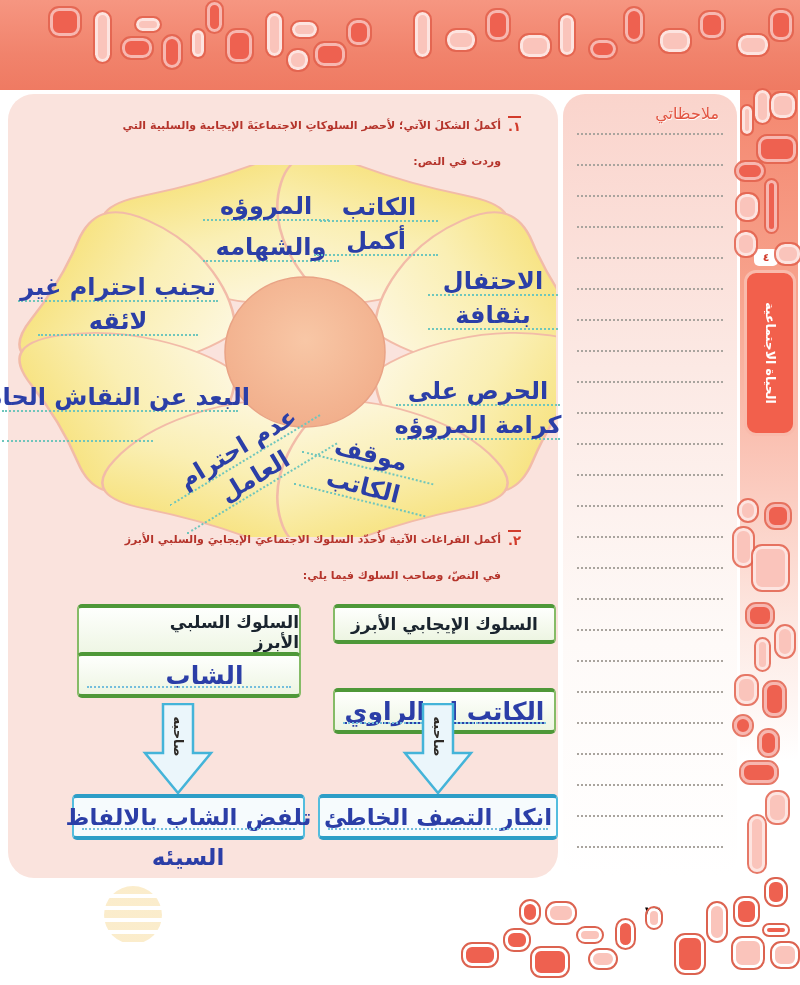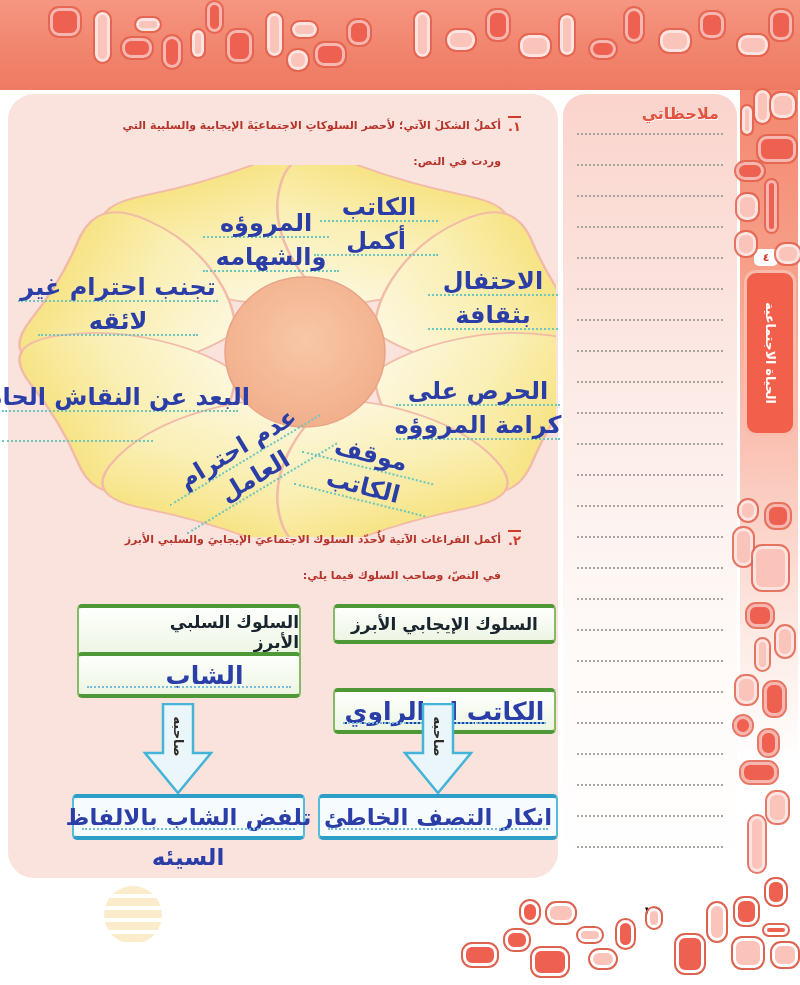--- a/index.html
+++ b/index.html
@@ -49,21 +49,21 @@
   .dotline { position:absolute; left:8px; right:8px; bottom:6px; border-bottom:2px dotted #74BEDC; }
   .overflow-word { position:absolute; color:#2B3EA7; font-weight:bold; font-size:23px; }
 
   .arrow-wrap { position:absolute; width:72px; height:92px; }
   .arrow-label { position:absolute; top:26px; left:0; right:0; text-align:center;
                  transform:rotate(90deg); font-size:13px; font-weight:bold; color:#2E2A26; }
 
   
   .notes { position:absolute; left:563px; top:94px; width:174px; height:783px; border-radius:22px;
            background:linear-gradient(180deg,#FAD4CC 0%,#FCE9E4 35%,#FEFAF8 70%,#FFFFFF 100%); }
-  .notes-title { position:absolute; top:10px; right:18px; color:#E25441; font-weight:bold;
+  .notes-title { position:absolute; top:10px; right:18px; color:#E25441; font-weight:normal;
                  font-size:16px; letter-spacing:1px; text-shadow:0.5px 0.5px 0 #fff; }
   .nlines { position:absolute; left:14px; right:14px; top:10px; }
   .nline { height:31px; border-bottom:2px dotted #A9A49E; }
 
   
   .unit-badge { position:absolute; left:754px; top:249px; width:24px; height:17px; background:#fff;
                 border-radius:5px; color:#D23B2B; font-size:11px; font-weight:bold;
                 display:flex; align-items:center; justify-content:center; }
   .unit-tab { position:absolute; left:744px; top:270px; width:52px; height:166px;
               background:#F2604C; border:3px solid #F9BBAC; border-radius:12px; }
@@ -113,21 +113,21 @@
       <path transform="rotate(67.5)" d="M0,-52 C-34,-66 -72,-105 -80,-150 C-86,-182 -70,-190 -42,-187 C-15,-184 15,-184 42,-187 C70,-190 86,-182 80,-150 C72,-105 34,-66 0,-52 Z"></path>
       <path transform="rotate(-112.5)" d="M0,-52 C-34,-66 -72,-105 -80,-150 C-86,-182 -70,-190 -42,-187 C-15,-184 15,-184 42,-187 C70,-190 86,-182 80,-150 C72,-105 34,-66 0,-52 Z"></path>
       <path transform="rotate(112.5)" d="M0,-52 C-34,-66 -72,-105 -80,-150 C-86,-182 -70,-190 -42,-187 C-15,-184 15,-184 42,-187 C70,-190 86,-182 80,-150 C72,-105 34,-66 0,-52 Z"></path>
       <path transform="rotate(-157.5)" d="M0,-52 C-34,-66 -72,-105 -80,-150 C-86,-182 -70,-190 -42,-187 C-15,-184 15,-184 42,-187 C70,-190 86,-182 80,-150 C72,-105 34,-66 0,-52 Z"></path>
       <path transform="rotate(157.5)" d="M0,-52 C-34,-66 -72,-105 -80,-150 C-86,-182 -70,-190 -42,-187 C-15,-184 15,-184 42,-187 C70,-190 86,-182 80,-150 C72,-105 34,-66 0,-52 Z"></path>
     </g>
     <ellipse cx="305" cy="187" rx="80" ry="75" fill="url(#cg)" stroke="#E9A385" stroke-width="1.5"></ellipse>
   </svg>
 
 
-  <div class="pl" style="left:203px; top:204px; width:126px;">
+  <div class="pl" style="left:203px; top:187px; width:126px;gap:7px;">
     <div class="pline">المروؤه</div>
     <div class="pline" style="margin-right:-10px;">والشهامه</div>
   </div>
   <div class="pl" style="left:320px; top:188px; width:118px;">
     <div class="pline">الكاتب</div>
     <div class="pline" style="margin-left:-6px;">أكمل</div>
   </div>
   <div class="pl" style="left:18px; top:268px; width:200px;">
     <div class="pline">تجنب احترام غير</div>
     <div class="pline" style="margin-right:20px; margin-left:20px;">لائقه</div>

